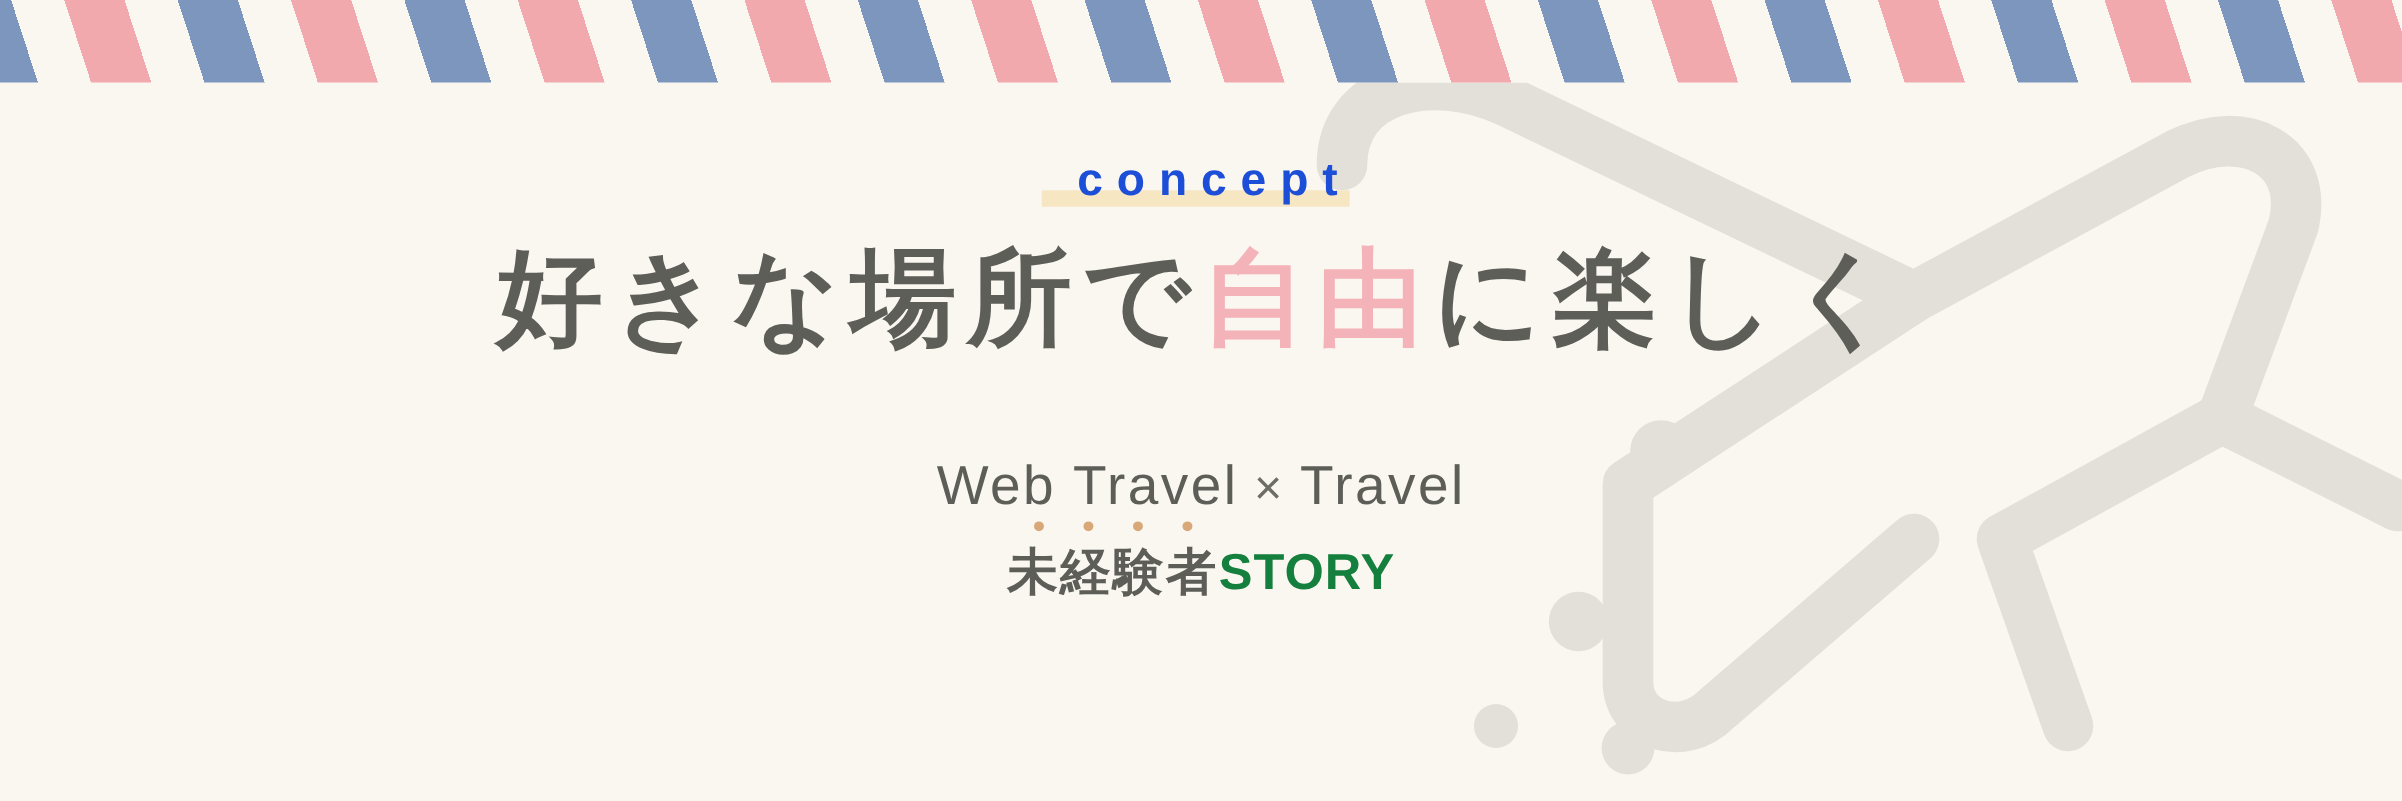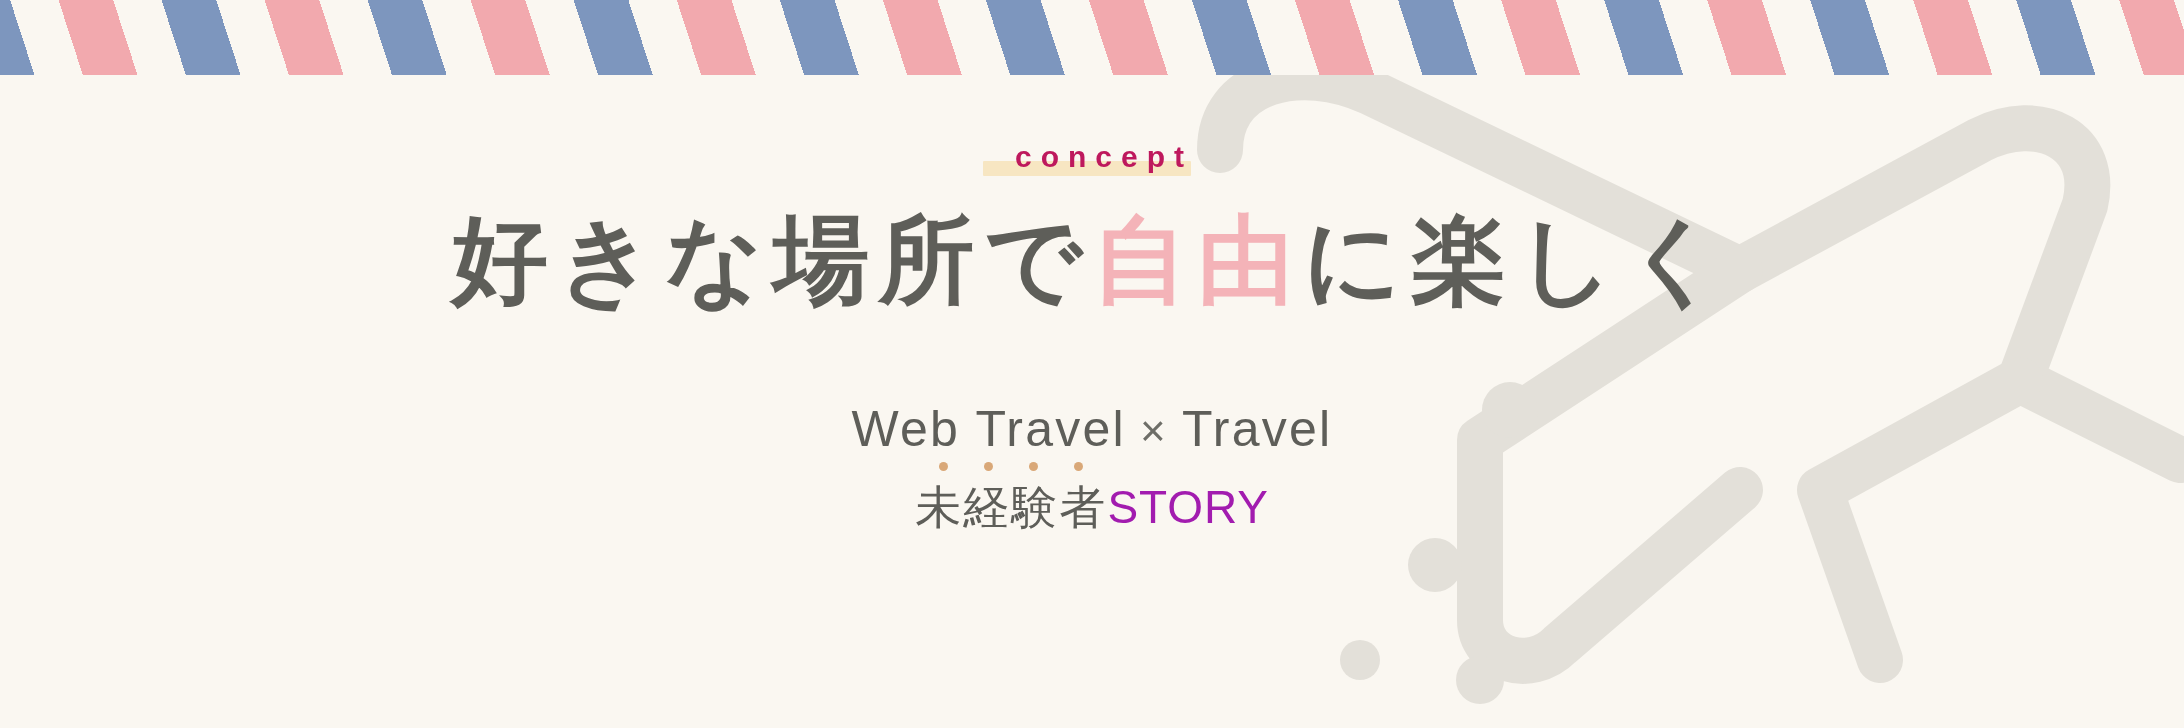--- a/index.html
+++ b/index.html
@@ -76,24 +76,24 @@
 
   
   #concept-label-wrap {
     margin-top: 142px;
     position: relative;
     display: inline-block;
   }
   #concept-label {
     position: relative;
     z-index: 2;
-    font-size: 30px;
+    font-size: 42px;
     font-weight: 700;
     letter-spacing: 0.30em;
-    color: #be185d;
+    color: #1d4ed8;
     line-height: 1;
     padding-left: 4px;
     margin-left: 20px;
   }
   #concept-highlight {
     position: absolute;
     left: -8px;
     right: 2px;
     bottom: -4px;
     height: 15px;
@@ -130,21 +130,21 @@
   #tagline .cross {
     color: #6E6E68;
     padding: 0 14px;
     font-size: 44px;
   }
 
   
   #story-line {
     margin-top: 30px;
     font-size: 46px;
-    font-weight: 400;
+    font-weight: 700;
     color: #5E5E59;
     letter-spacing: 0.045em;
     line-height: 1;
     white-space: nowrap;
     display: flex;
     align-items: flex-end;
   }
   #story-emphasis {
     position: relative;
     display: inline-block;
@@ -158,21 +158,21 @@
     justify-content: space-around;
     padding: 0 6px;
   }
   #story-emphasis .dots i {
     display: block;
     width: 9px;
     height: 9px;
     border-radius: 50%;
     background: #D9A878;
   }
-  #story-accent { color: #a21caf; letter-spacing: 0.02em; }
+  #story-accent { color: #15803d; letter-spacing: 0.02em; }
 </style>
 </head>
 <body>
 
 <div id="hero">
 
   <svg id="plane-watermark" viewBox="0 0 1020 700" xmlns="http://www.w3.org/2000/svg" aria-hidden="true">
     <g fill="none" stroke="#E3E0D9" stroke-width="46" stroke-linecap="round" stroke-linejoin="round">
 
       <path d="M 40 130

